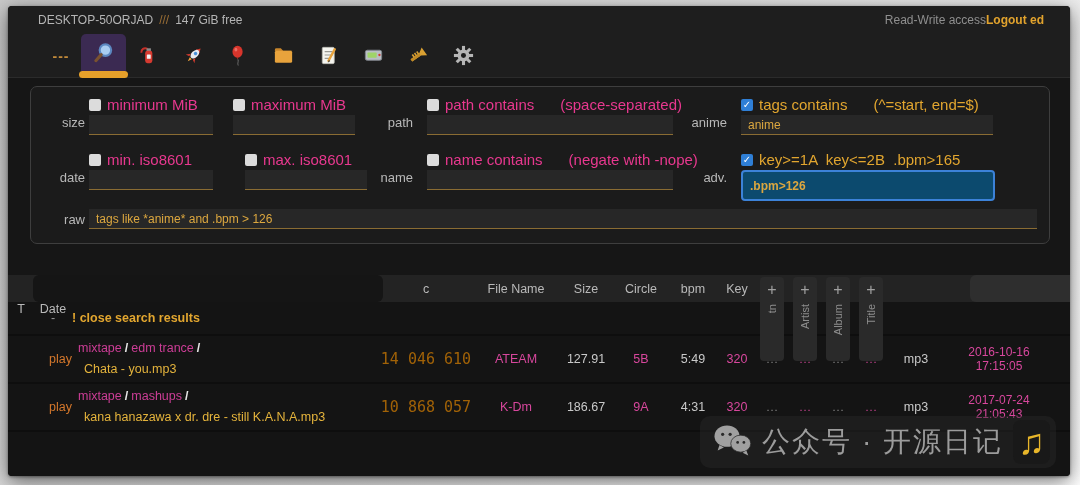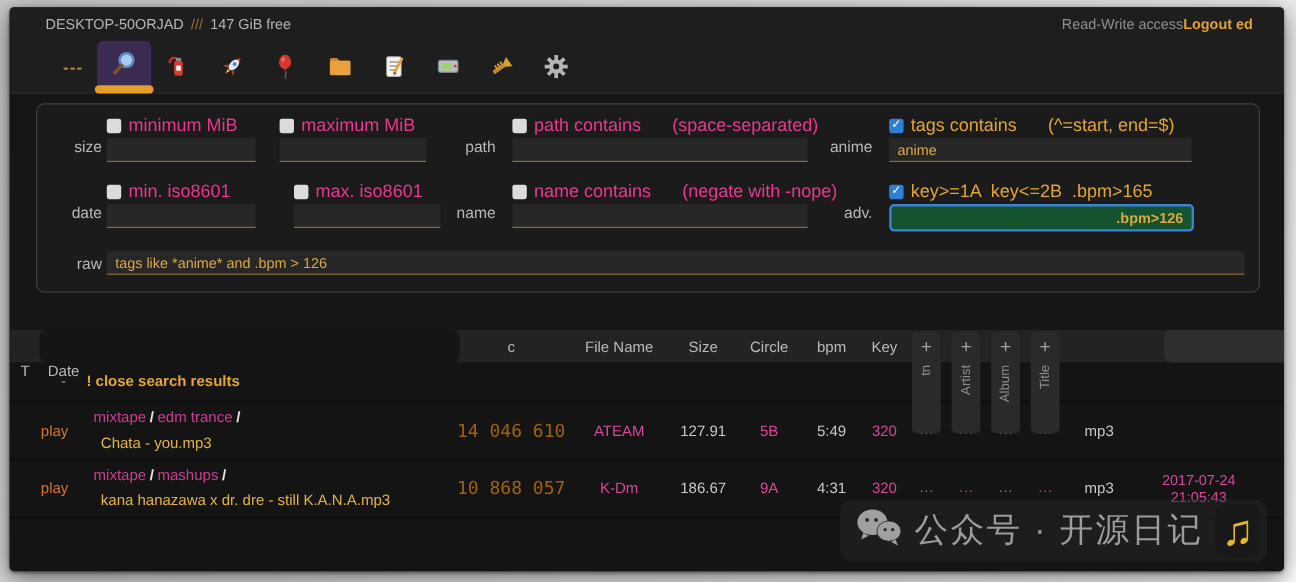--- a/index.html
+++ b/index.html
@@ -52,21 +52,21 @@
   .cb.on { background:#2f7fd6; }
   .cblabel { font-size:15px; color:#e8388f; white-space:pre; cursor:pointer; }
   .cblabel.hint { margin-left:20px; }
   .cbrow.on .cblabel { color:#e2a62f; }
   .finput {
     display:block; width:100%; height:20px; background:#272727; border:none;
     border-bottom:1px solid #8a6c33; color:#dca73f; font-size:12px;
     font-family:"Liberation Sans", sans-serif; padding:0 7px; outline:none;
   }
   .finput.focused {
-    border:2px solid #3c82d8; border-radius:4px; background:#14532d; height:23px; font-weight:bold;text-align:right;
+    border:2px solid #3c82d8; border-radius:4px; background:#0c4a6e; height:31px; font-weight:bold;
   }
   
   .tgrid {
     display:grid;
     grid-template-columns:26px 38px 306px 96px 84px 56px 54px 50px 38px 33px 33px 33px 33px 56px 110px;
     align-items:center;
   }
   .thead {
     position:absolute; left:0; right:0; top:269px; height:27px; background:#232323;
     color:#b9b9b9; font-size:12.5px;
@@ -79,21 +79,21 @@
   .tab-date {
     position:absolute; left:936px; width:112px; top:0; height:27px;
     background:#2e2e2e; border-radius:6px; z-index:1;
   }
   .tbody { position:absolute; left:0; right:0; top:296px; bottom:0; background:#141414; }
   .trow { border-bottom:2px solid #0e0e0e; font-size:12.5px; color:#c9c9c9; }
   .trow-close { height:34px; }
   .trow-data { height:48px; }
   .c-dash { text-align:center; color:#9a9a9a; }
   .c-close { grid-column:3 / 16; color:#e2a62f; font-weight:bold; cursor:pointer; }
-  .c-play { text-align:left; color:#d4772b; cursor:pointer; }
+  .c-play { text-align:right; color:#d4772b; cursor:pointer; }
   .c-file { padding-left:6px; line-height:1.65; }
   .pathseg { color:#cc3d96; }
   .slash { color:#e8e8e8; font-weight:bold; margin:0 3px; }
   .fname { color:#e5b43c; padding-left:6px; }
   .c-size { text-align:center; font-family:"DejaVu Sans Mono", monospace; font-size:15px; color:#a16207; }
   .c-center { text-align:center; }
   .pink { color:#d8479d; }
   .c-dots { text-align:center; font-size:11px; color:#8e8e8e; letter-spacing:1px; }
   .c-dots.pink { color:#d8479d; }
   .c-date { text-align:center; font-size:12px; }
@@ -371,20 +371,21 @@
       <div class="c-center pink">ATEAM</div>
       <div class="c-center">127.91</div>
       <div class="c-center pink">5B</div>
       <div class="c-center">5:49</div>
       <div class="c-center pink">320</div>
       <div class="c-dots">...</div>
       <div class="c-dots pink">...</div>
       <div class="c-dots">...</div>
       <div class="c-dots pink">...</div>
       <div class="c-center">mp3</div>
+      <div class="c-date pink">2016-10-16 17:15:05</div>
     </div>
 
     <div class="trow trow-data tgrid">
       <div></div>
       <div class="c-play">play</div>
       <div class="c-file">
         <div><span class="pathseg">mixtape</span><span class="slash">/</span><span class="pathseg">mashups</span><span class="slash">/</span></div>
         <div class="fname">kana hanazawa x dr. dre - still K.A.N.A.mp3</div>
       </div>
       <div class="c-size">10 868 057</div>

